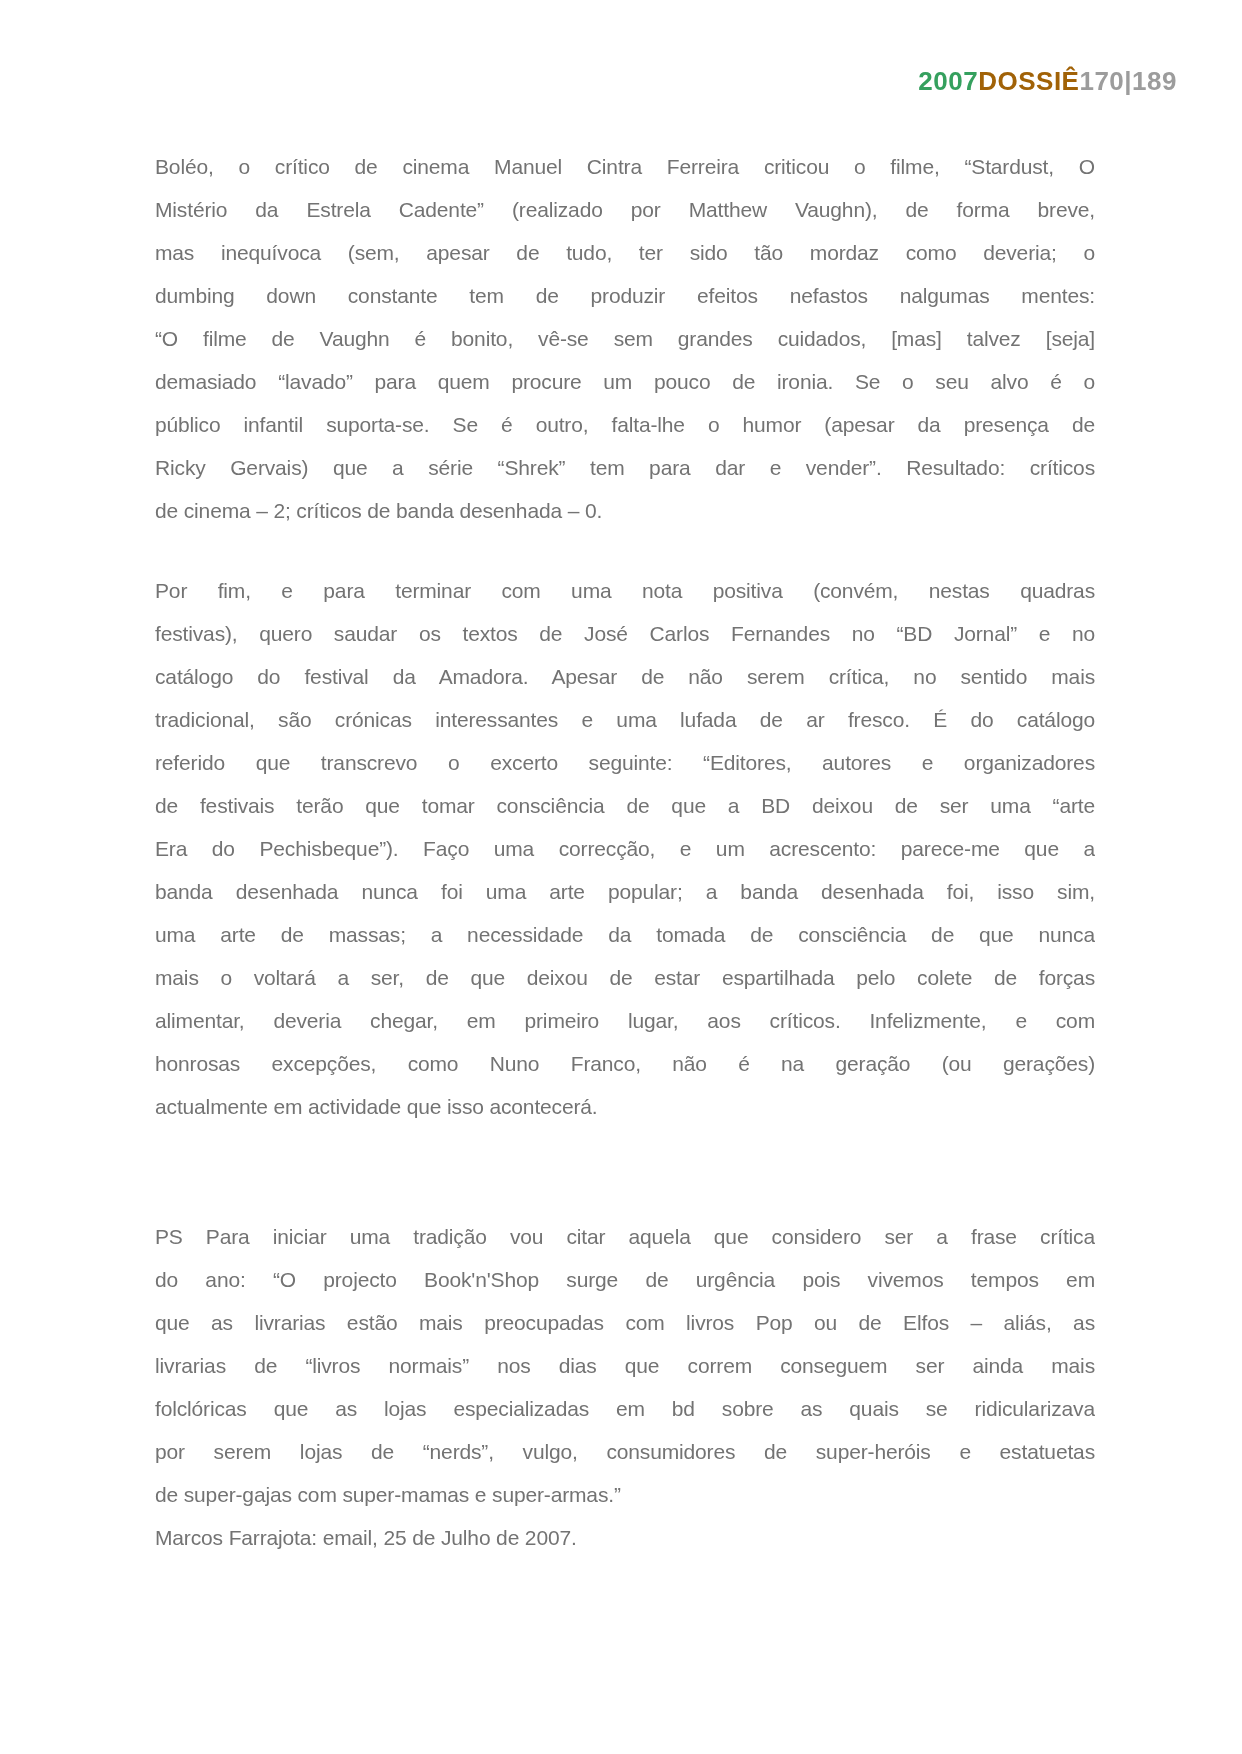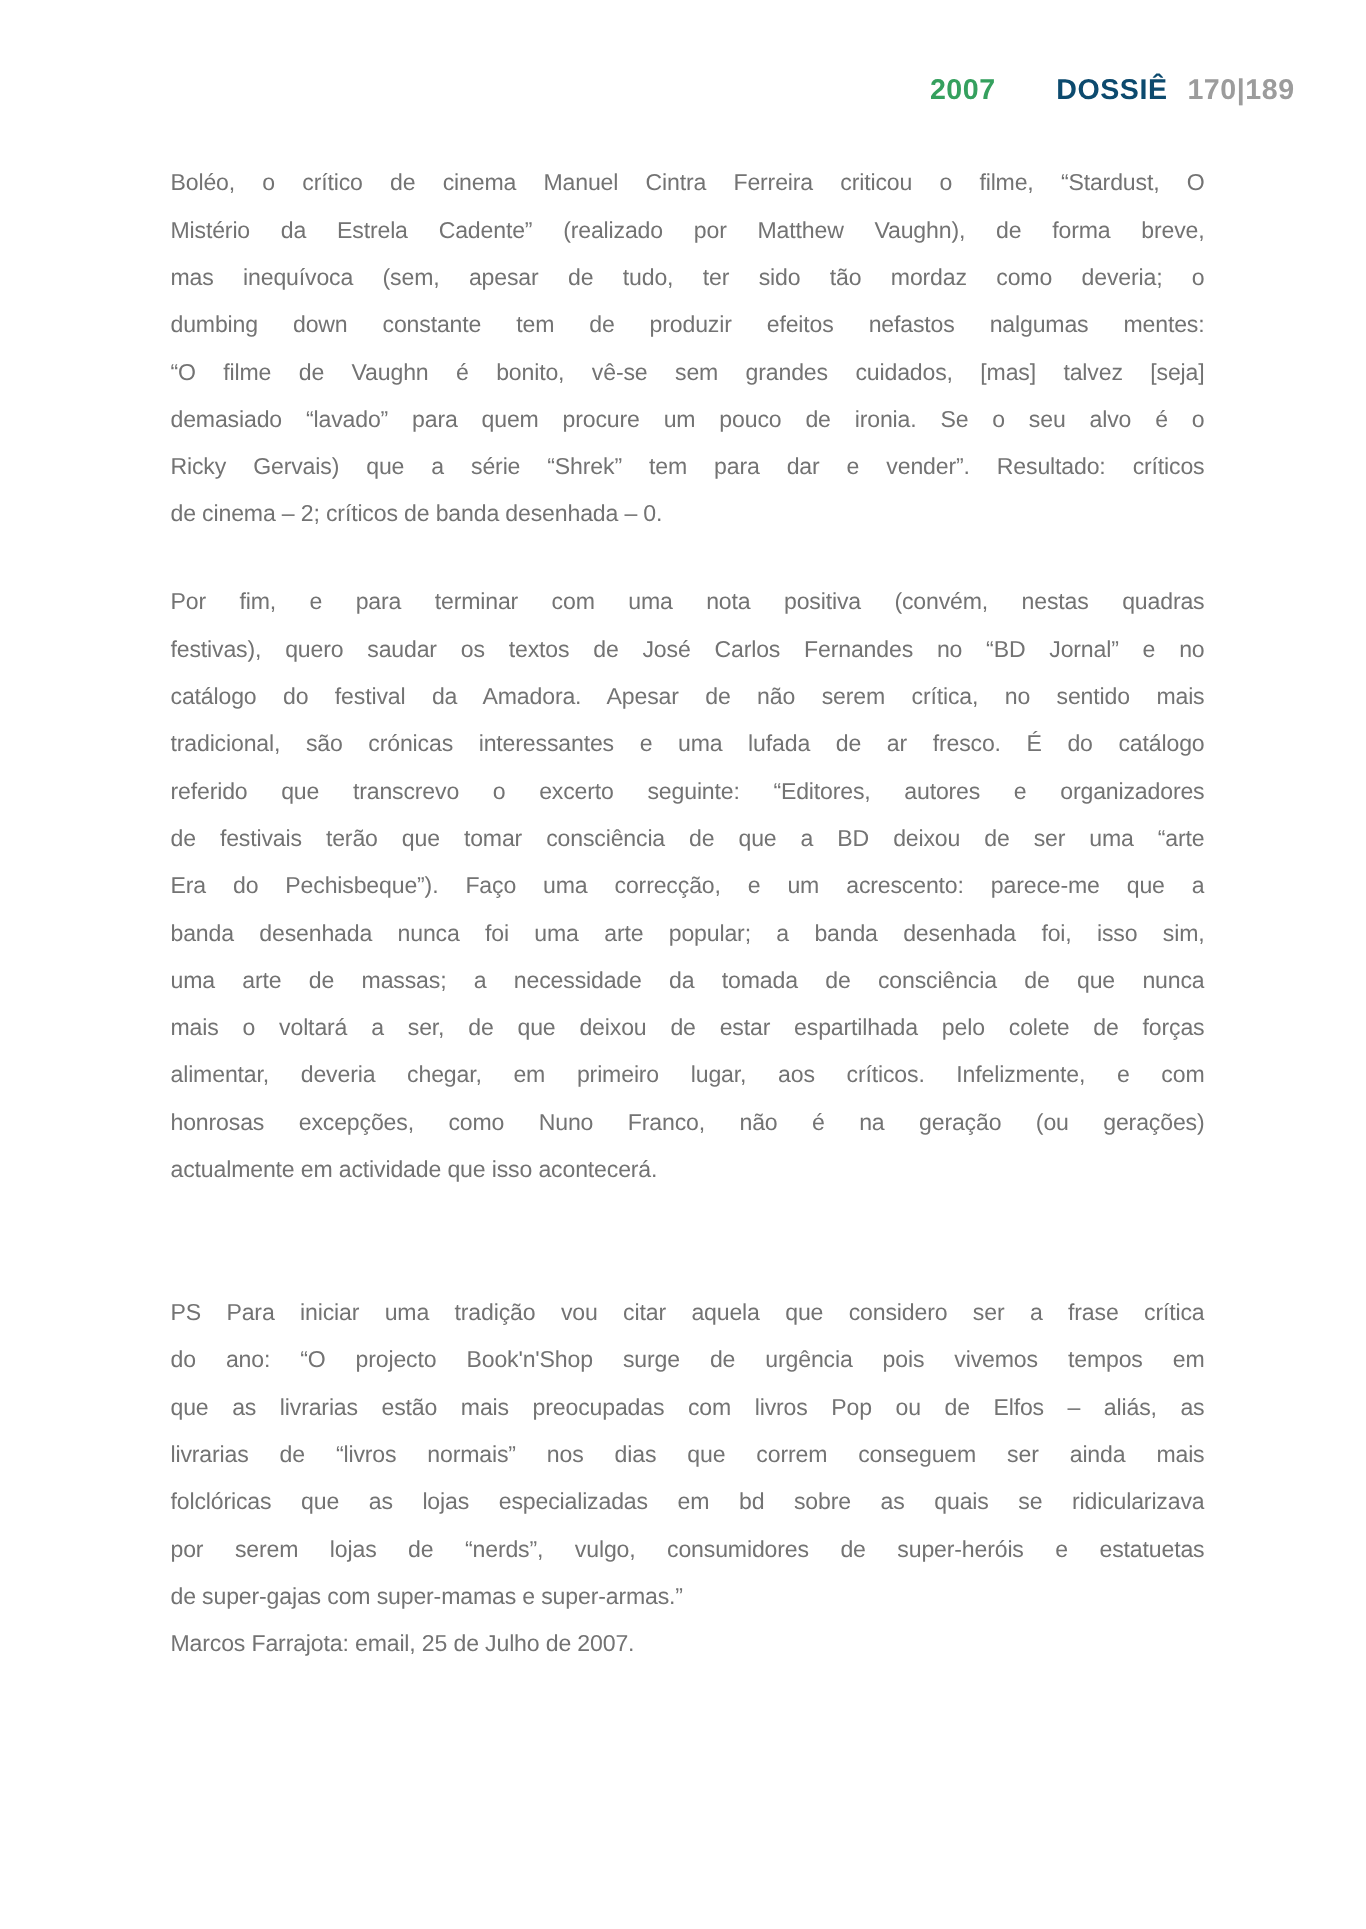--- a/index.html
+++ b/index.html
@@ -17,21 +17,21 @@
   }
   .page-header {
     position: absolute;
     top: 66px;
     right: 65px;
     font-size: 26px;
     font-weight: bold;
     letter-spacing: 0.5px;
     white-space: nowrap;
     display: flex;
-    gap: 18px;
+    gap: 0;
     align-items: baseline;
   }
   .hdr-year    { color: #35a05e; }
   .hdr-section { color: #141414; }
   .hdr-pages   { color: #9c9c9c; }
 
   .body-text {
     position: absolute;
     left: 155px;
     top: 145px;
@@ -58,33 +58,34 @@
     text-align-last: left;
   }
 </style>
 </head>
 <body>
 
 <div class="page">
 
   <div class="page-header">
     <span class="hdr-year" style="color: rgb(53, 160, 94);">2007</span>
-    <span class="hdr-section" style="color: #0c4a6e; margin-left: 37px;">DOSSIÊ</span>
+    <span class="hdr-section" style="color: #a16207;">DOSSIÊ</span>
     <span class="hdr-pages" style="color: rgb(156, 156, 156);">170|189</span>
   </div>
 
   <div class="body-text" style="color: #737373;">
 
     <div class="para para-1">
       <div class="line">Boléo, o crítico de cinema Manuel Cintra Ferreira criticou o filme, “Stardust, O</div>
       <div class="line">Mistério da Estrela Cadente” (realizado por Matthew Vaughn), de forma breve,</div>
       <div class="line">mas inequívoca (sem, apesar de tudo, ter sido tão mordaz como deveria; o</div>
       <div class="line">dumbing down constante tem de produzir efeitos nefastos nalgumas mentes:</div>
       <div class="line">“O filme de Vaughn é bonito, vê-se sem grandes cuidados, [mas] talvez [seja]</div>
       <div class="line">demasiado “lavado” para quem procure um pouco de ironia. Se o seu alvo é o</div>
+      <div class="line">público infantil suporta-se. Se é outro, falta-lhe o humor (apesar da presença de</div>
       <div class="line">Ricky Gervais) que a série “Shrek” tem para dar e vender”. Resultado: críticos</div>
       <div class="line last">de cinema – 2; críticos de banda desenhada – 0.</div>
     </div>
 
     <div class="para para-2">
       <div class="line">Por fim, e para terminar com uma nota positiva (convém, nestas quadras</div>
       <div class="line">festivas), quero saudar os textos de José Carlos Fernandes no “BD Jornal” e no</div>
       <div class="line">catálogo do festival da Amadora. Apesar de não serem crítica, no sentido mais</div>
       <div class="line">tradicional, são crónicas interessantes e uma lufada de ar fresco. É do catálogo</div>
       <div class="line">referido que transcrevo o excerto seguinte: “Editores, autores e organizadores</div>

